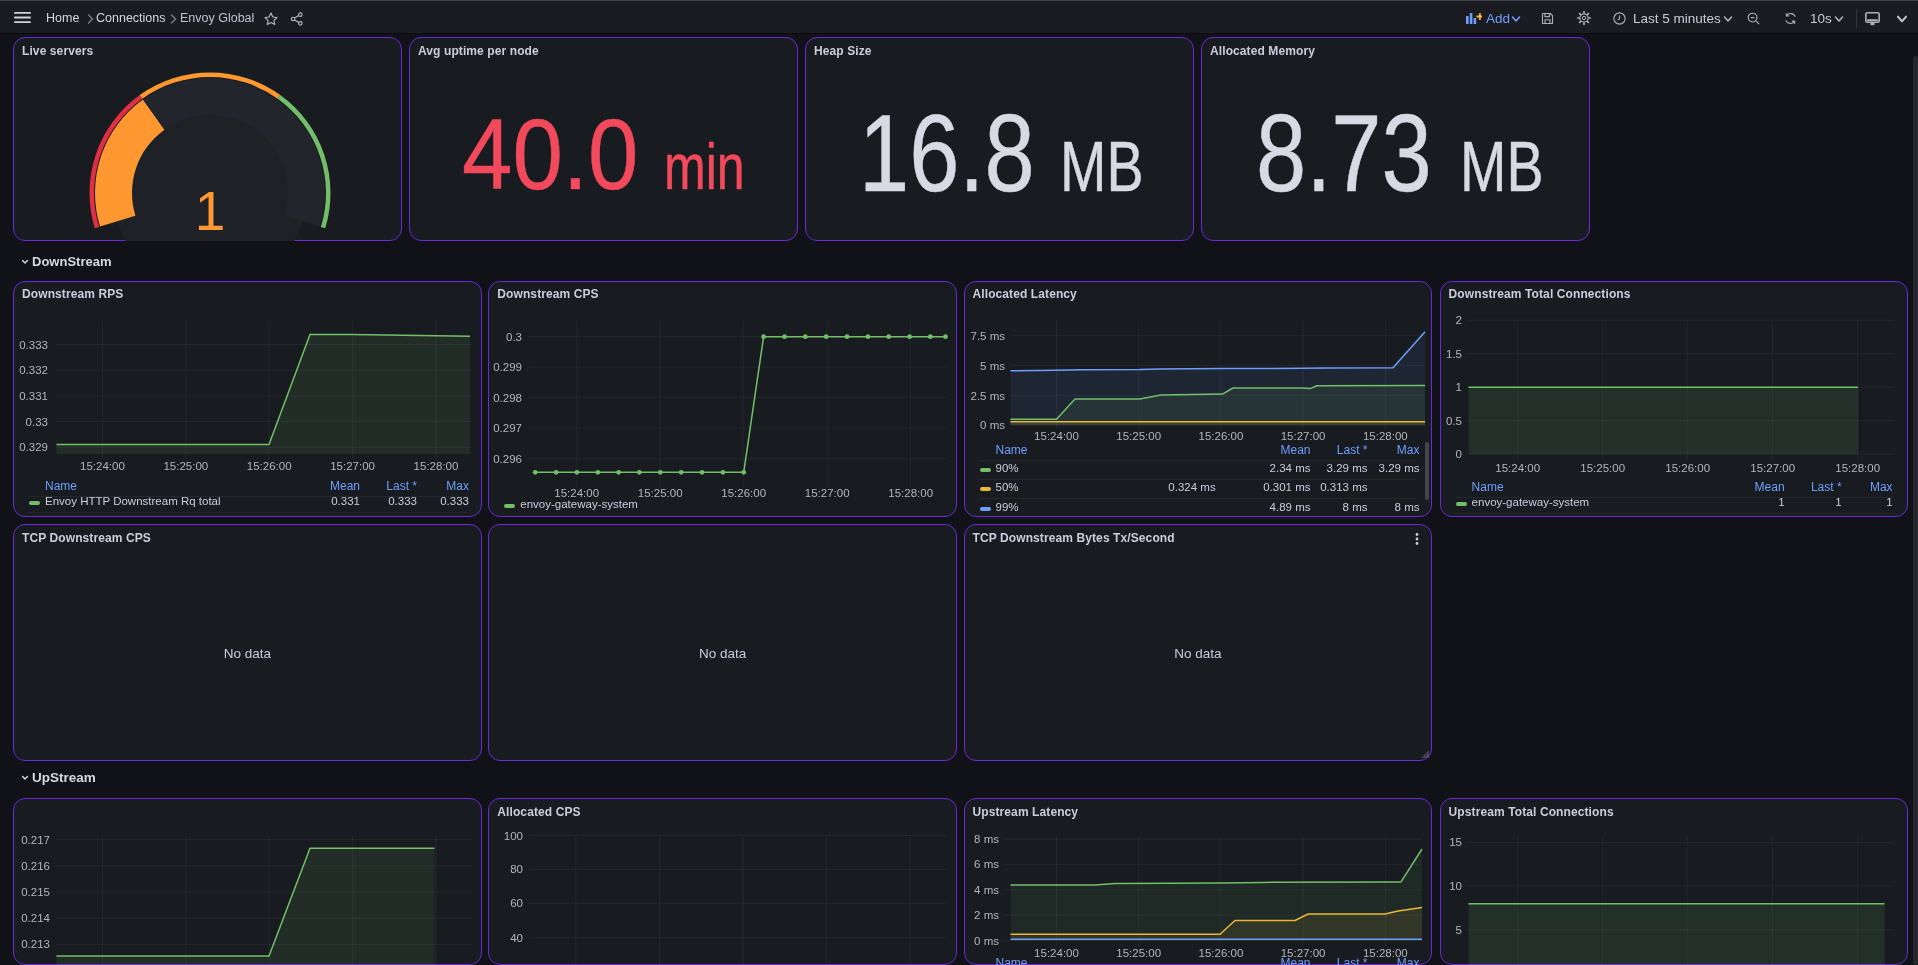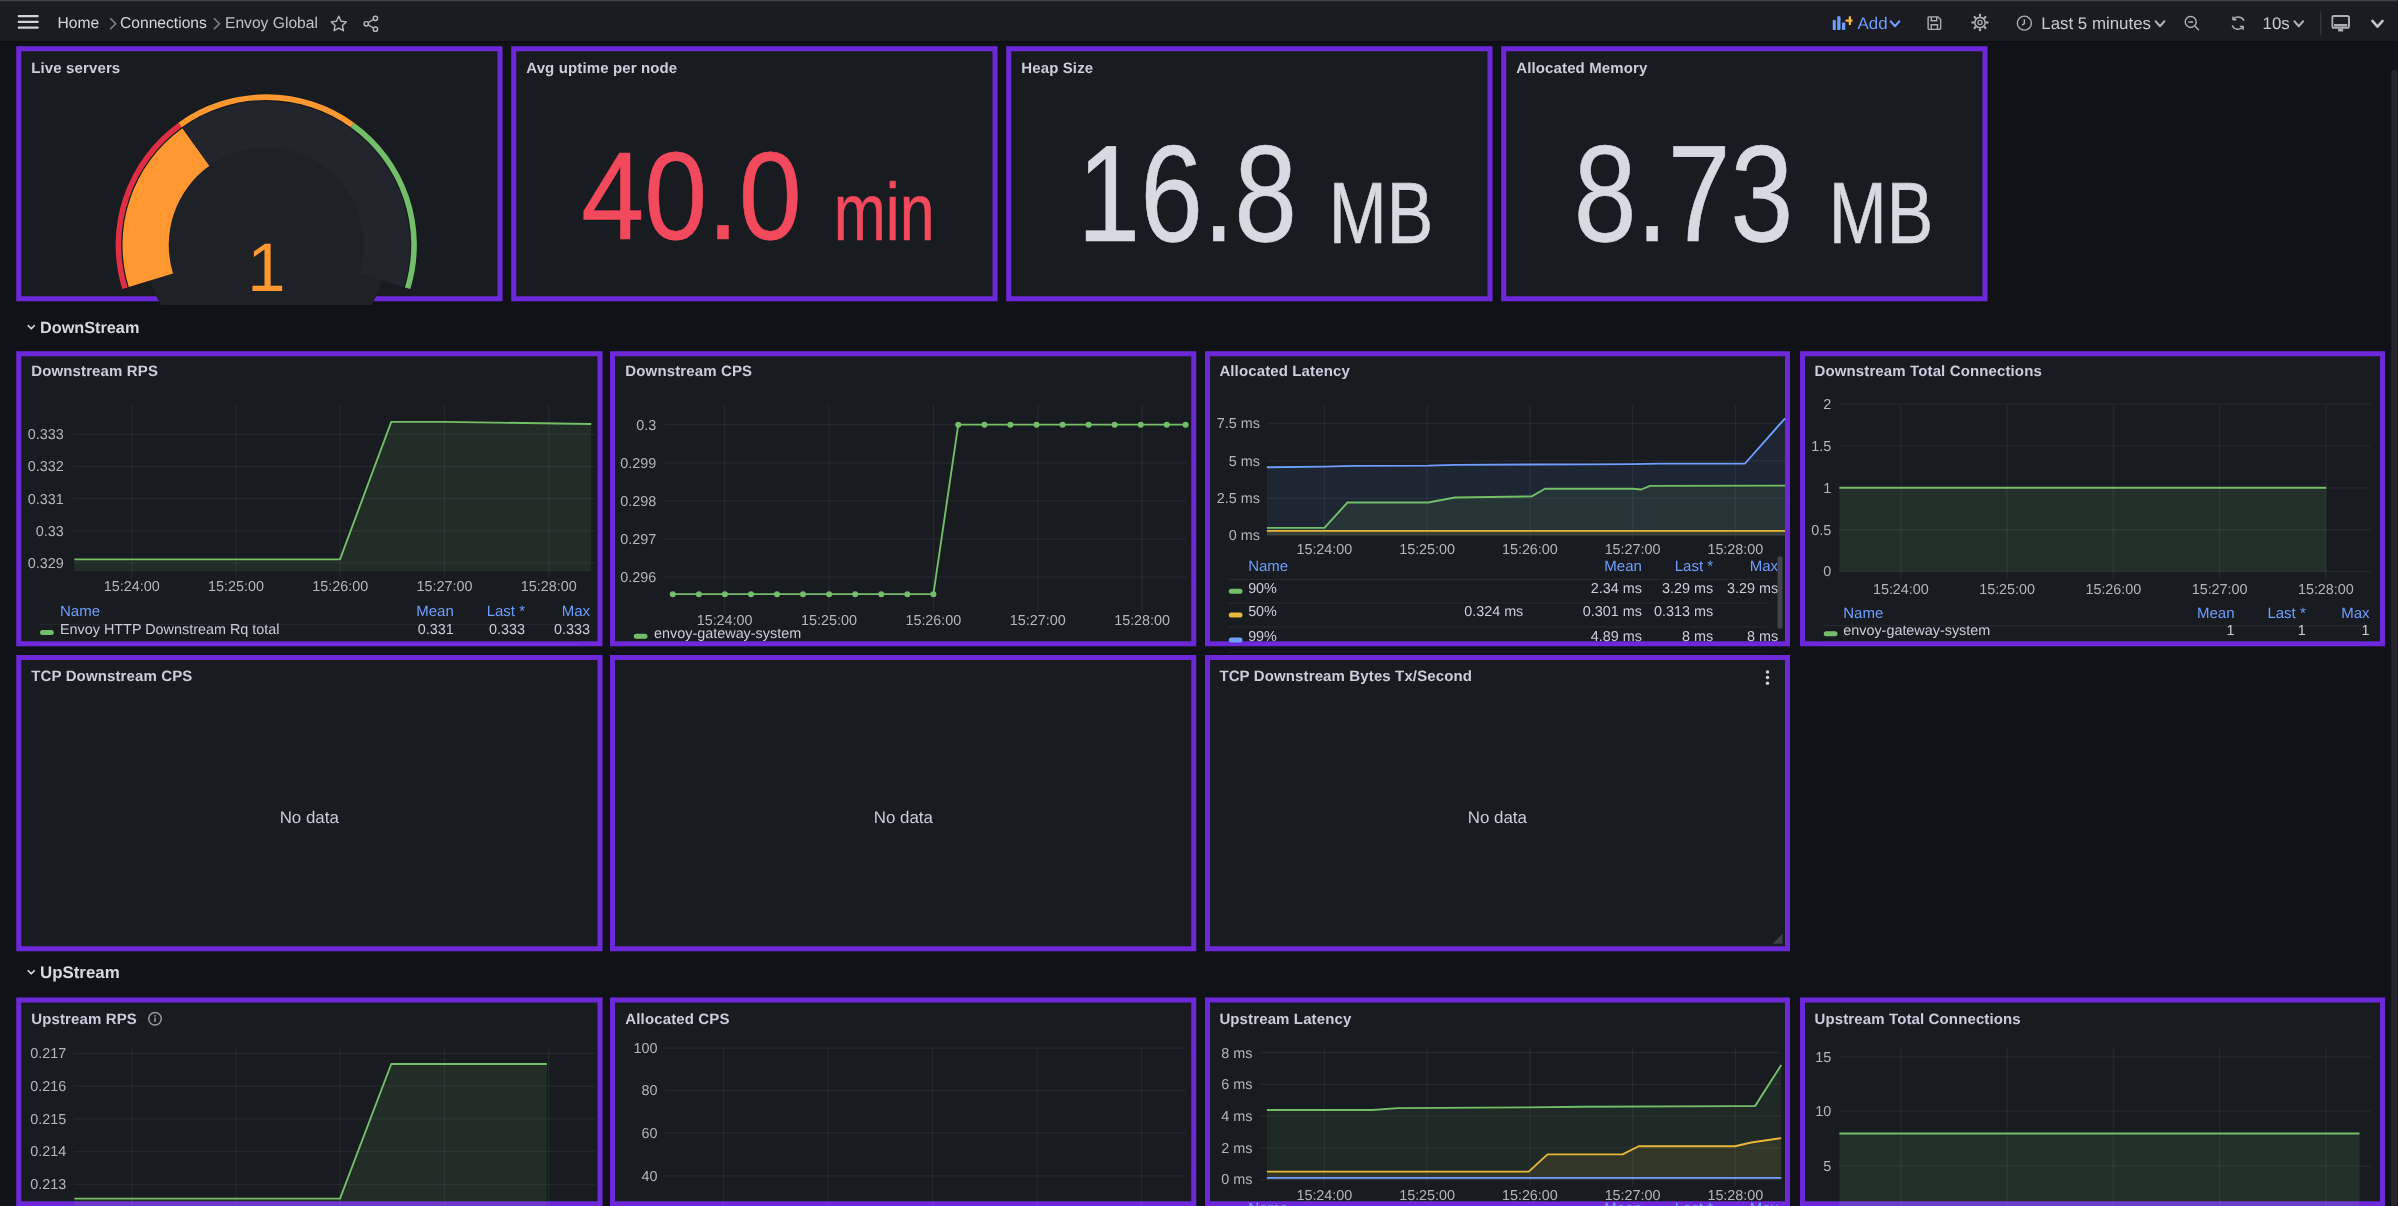--- a/index.html
+++ b/index.html
@@ -1,17 +1,17 @@
 <!DOCTYPE html>
 <html><head><meta charset="utf-8">
 <style>
 * { margin:0; padding:0; box-sizing:border-box; }
 html,body { width:1918px; height:965px; background:#111217; overflow:hidden;
   font-family:"Liberation Sans", sans-serif; }
-.panel { position:absolute; background:#181b1f; border:4px solid #6d28d9; border-radius:0; }
+.panel { position:absolute; background:#181b1f; border:1px solid #6d28d9; border-radius:12px; }
 .ptitle { position:absolute; left:0; top:0; right:0; height:25px; display:flex; align-items:center;
   padding-left:8px; font-size:12px; font-weight:600; color:#ccccdc; letter-spacing:0.1px; }
 .nav { position:absolute; left:0; top:0; width:1918px; height:34px; background:#1b1c21;
   border-top:1px solid #43444b; border-bottom:1px solid #0a0b0d; }
 </style></head>
 <body>
 <div class="nav">
     <svg width="18" height="12" viewBox="0 0 18 12" style="position:absolute;left:14px;top:11px">
       <g fill="#d1d2da">
         <rect y="0" width="17" height="1.8" rx="0.9"></rect>
@@ -351,25 +351,20 @@
           <circle cx="7" cy="7" r="1.4"></circle>
           <circle cx="7" cy="11.5" r="1.4"></circle>
         </g>
       </svg>
     </div>
     <svg width="10" height="10" viewBox="0 0 10 10" style="position:absolute;right:1px;bottom:1px">
       <path d="M9 1 L9 9 L1 9 Z" fill="rgba(204,204,220,0.22)"></path>
     </svg>
   </div>
 <div class="panel" style="left:13px;top:798px;width:468.8px;height:167px">
-    <div class="ptitle">Upstream RPS<svg width="12" height="12" viewBox="0 0 12 12" style="margin-left:8px;opacity:0.7">
-        <circle cx="6" cy="6" r="5" fill="none" stroke="#ccccdc" stroke-width="1.2"></circle>
-        <rect x="5.4" y="5" width="1.2" height="3.6" fill="#ccccdc"></rect>
-        <rect x="5.4" y="3" width="1.2" height="1.3" fill="#ccccdc"></rect>
-      </svg></div>
     <svg width="468" height="167" viewBox="0 0 468 167" style="position:absolute;left:0;top:0">
       <line x1="42" y1="40.6" x2="459" y2="40.6" stroke="rgba(204,204,220,0.07)" stroke-width="1"></line>
       <line x1="42" y1="66.8" x2="459" y2="66.8" stroke="rgba(204,204,220,0.07)" stroke-width="1"></line>
       <line x1="42" y1="93.0" x2="459" y2="93.0" stroke="rgba(204,204,220,0.07)" stroke-width="1"></line>
       <line x1="42" y1="119.2" x2="459" y2="119.2" stroke="rgba(204,204,220,0.07)" stroke-width="1"></line>
       <line x1="42" y1="145.4" x2="459" y2="145.4" stroke="rgba(204,204,220,0.07)" stroke-width="1"></line>
       <line x1="88.4" y1="36" x2="88.4" y2="167" stroke="rgba(204,204,220,0.07)" stroke-width="1"></line>
       <line x1="171.8" y1="36" x2="171.8" y2="167" stroke="rgba(204,204,220,0.07)" stroke-width="1"></line>
       <line x1="255.2" y1="36" x2="255.2" y2="167" stroke="rgba(204,204,220,0.07)" stroke-width="1"></line>
       <line x1="338.6" y1="36" x2="338.6" y2="167" stroke="rgba(204,204,220,0.07)" stroke-width="1"></line>

